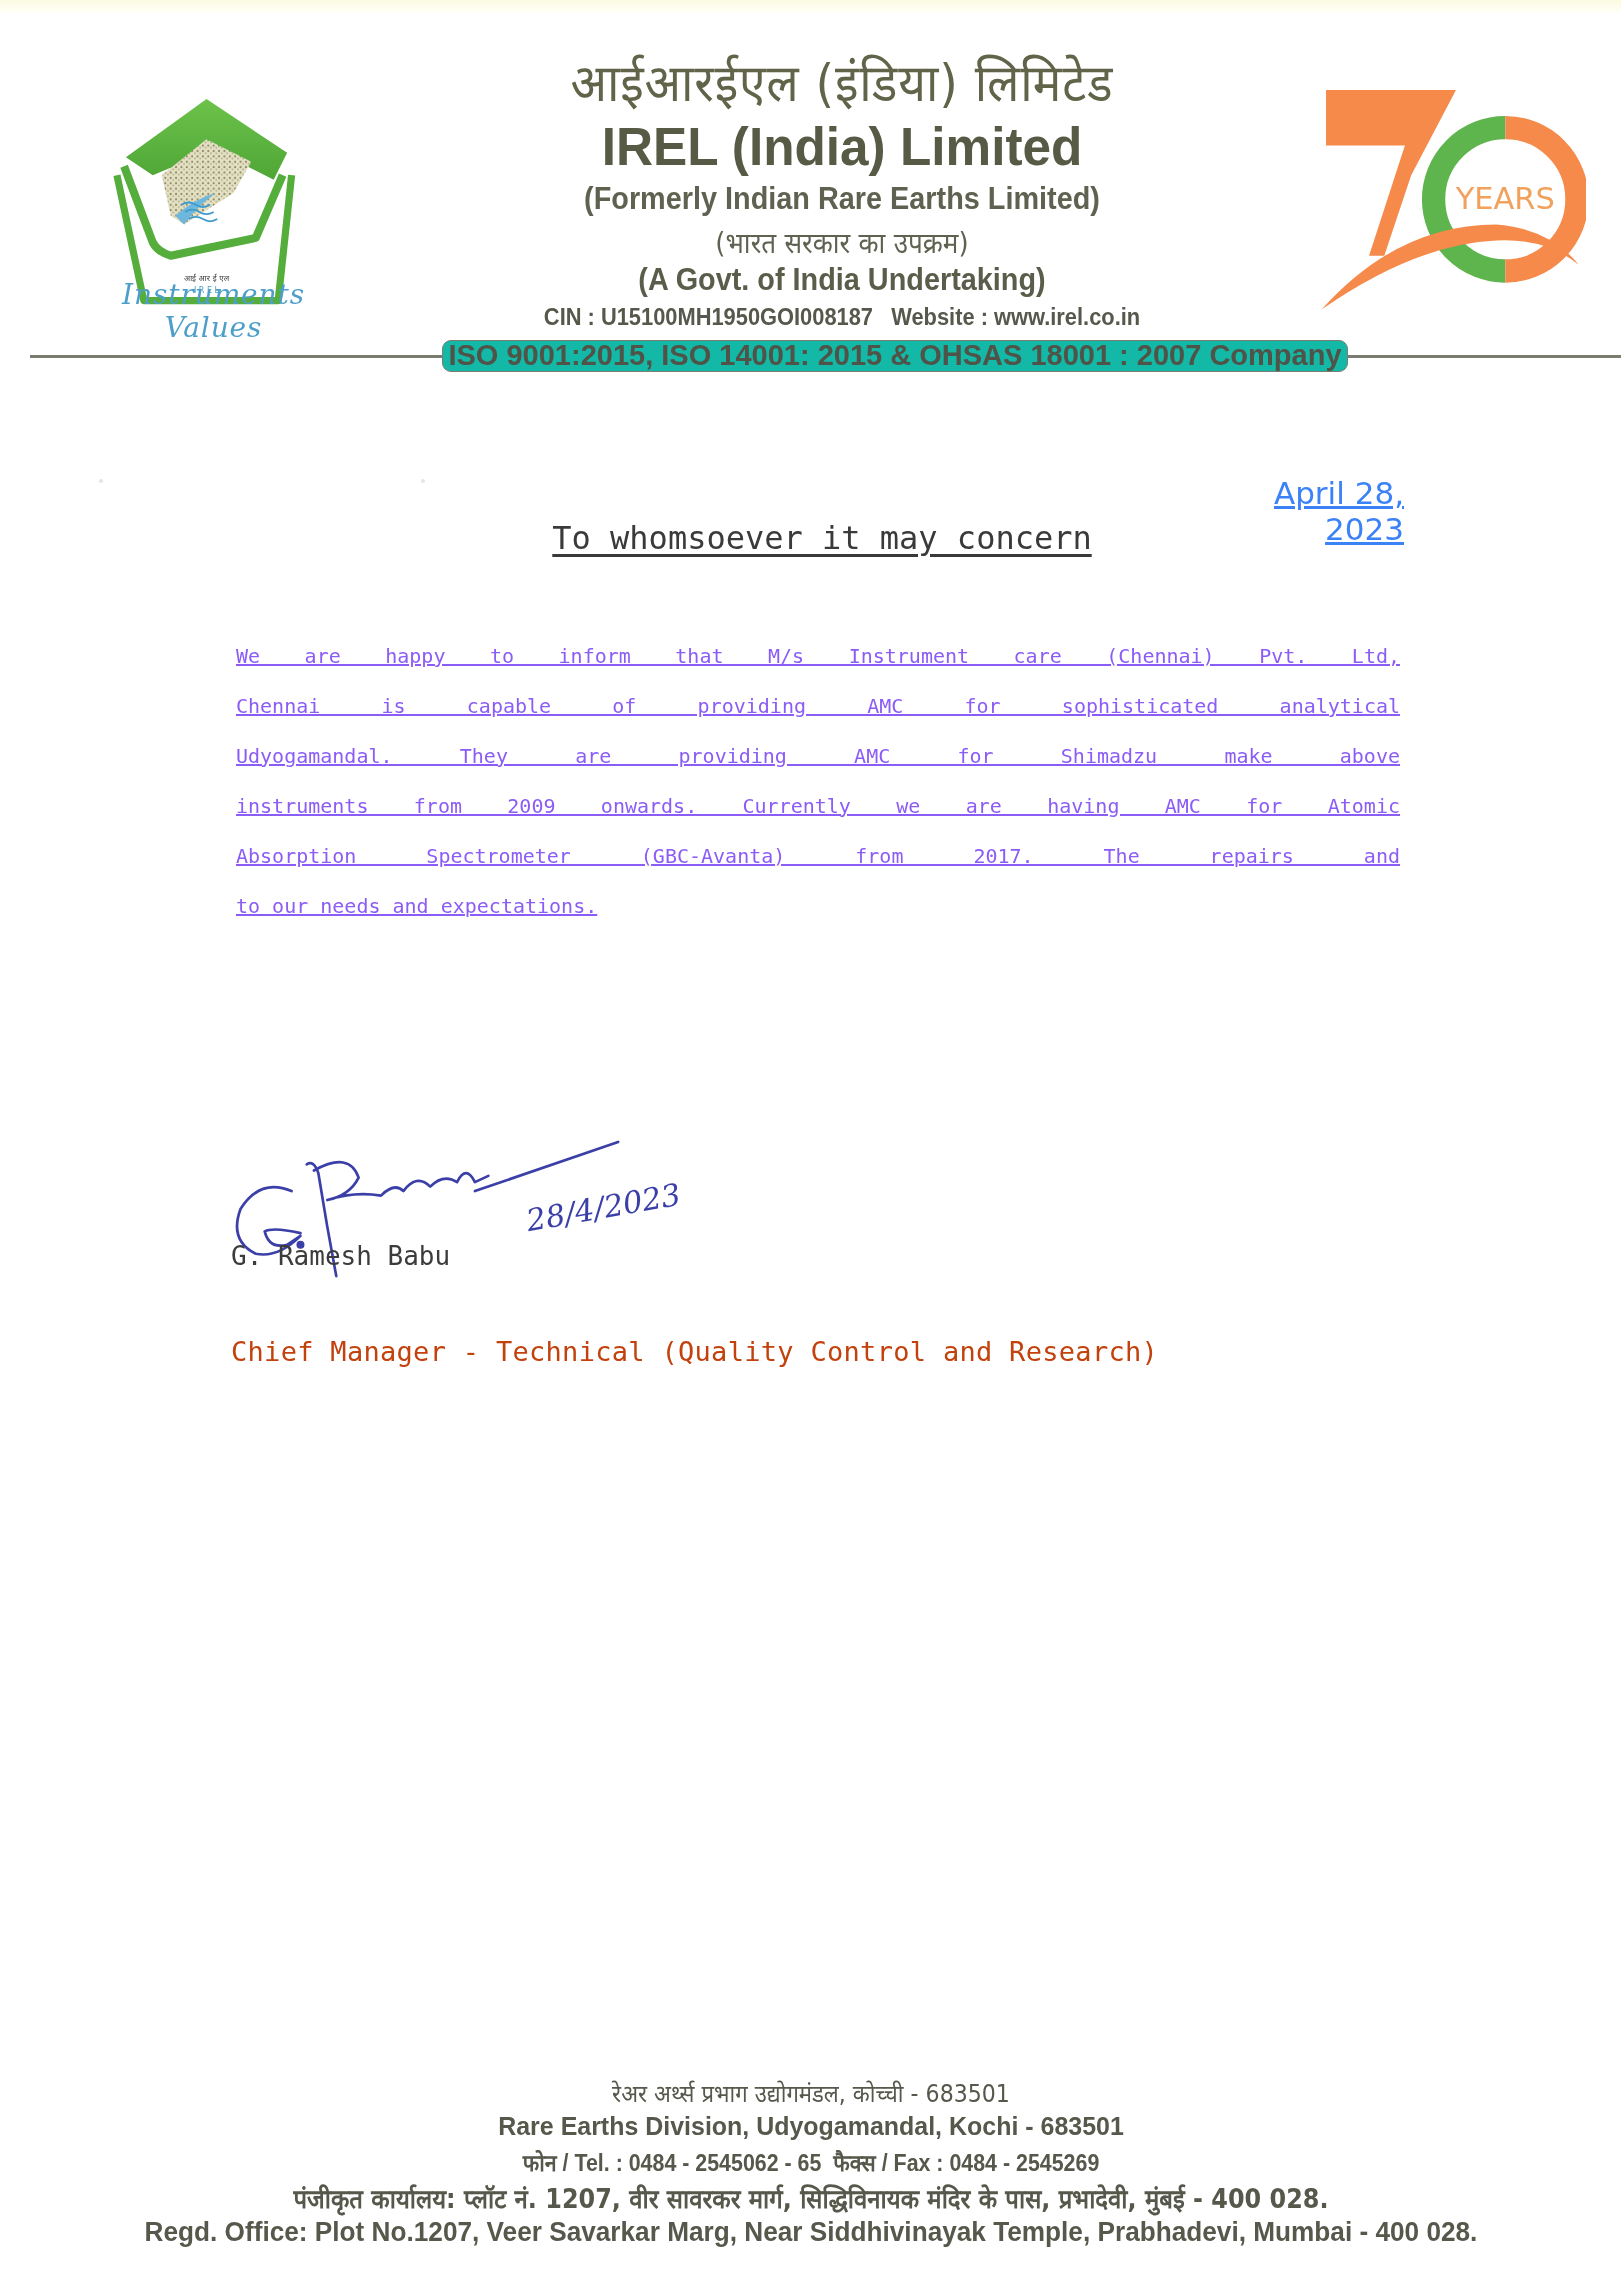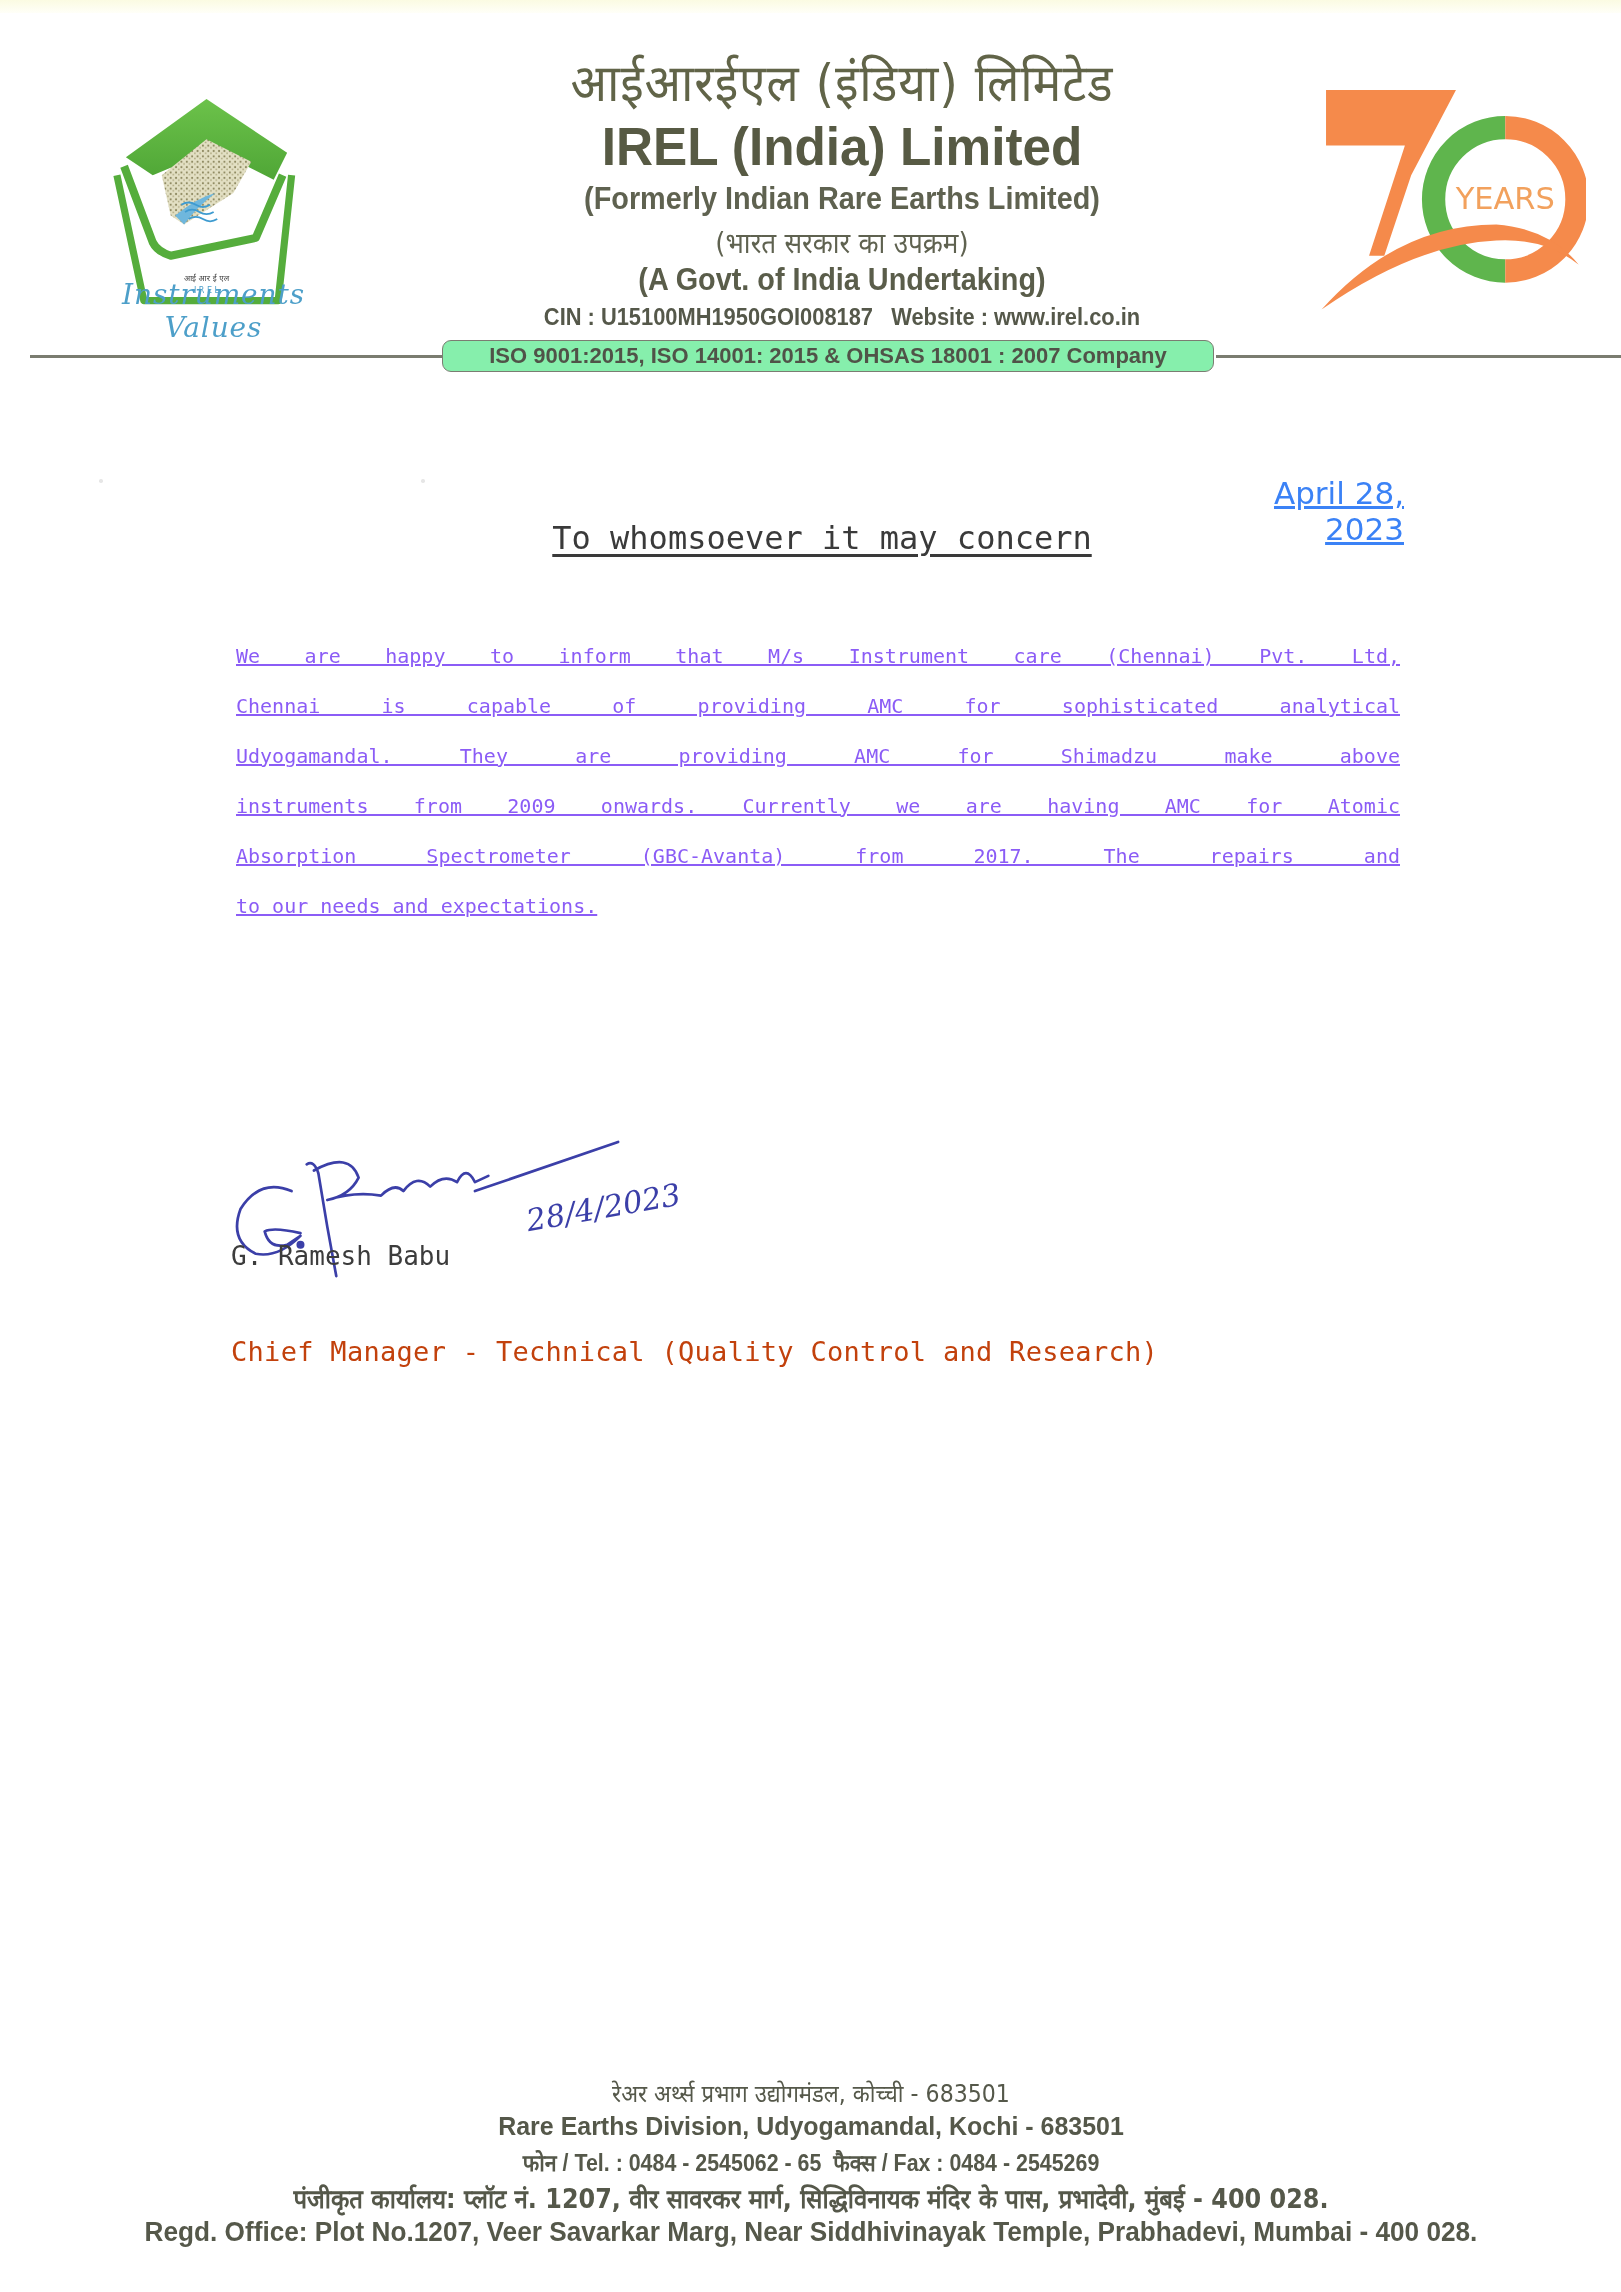--- a/index.html
+++ b/index.html
@@ -26,24 +26,24 @@
   .hdr.formerly { top: 181px; font-weight: bold; font-size: 31px; color: #5f6250; transform: scaleX(0.93); }
   .hdr.hindi-govt { top: 222px; font-family: "DejaVu Sans", sans-serif; font-size: 29px; color: #5f6250; transform: scaleX(0.9); }
   .hdr.govt { top: 262px; font-weight: bold; font-size: 31px; color: #5a5d4a; transform: scaleX(0.93); }
   .hdr.cin { top: 304px; font-weight: bold; font-size: 23px; color: #55584a; transform: scaleX(0.95); }
   .rule {
     position: absolute; top: 355px; height: 2.7px; background: #7a7c70;
   }
   .rule.left { left: 29.6px; width: 414px; }
   .rule.right { left: 1216px; width: 405px; }
   .iso-box {
-    position: absolute; left: 442px; top: 340px; width: 772px; height: 32px;
+    position: absolute; left: 442px; top: 340px; width: 906px; height: 32px;
     border: 1.8px solid #7b7d72; border-radius: 9px; box-sizing: border-box;
-    text-align: center; line-height: 29px; font-weight: bold; font-size: 22px; color: #505348;
-    background: #86efac;
+    text-align: center; line-height: 29px; font-weight: bold; font-size: 29px; color: #505348;
+    background: #14b8a6;
   }
   
   .date {
     position: absolute; left: 1209px; top: 475px; width: 195px; text-align: right;
     font-size: 31px; color: #3b82f6; font-family: "DejaVu Sans", sans-serif; text-decoration: underline;
   }
   .subject {
     position: absolute; left: 524px; top: 519px; width: 596px; text-align: center;
     font-family: "DejaVu Sans Mono", monospace; font-size: 32px; color: #3a3a3a;
     text-decoration: underline; text-decoration-thickness: 2.7px; text-underline-offset: 5.4px;

